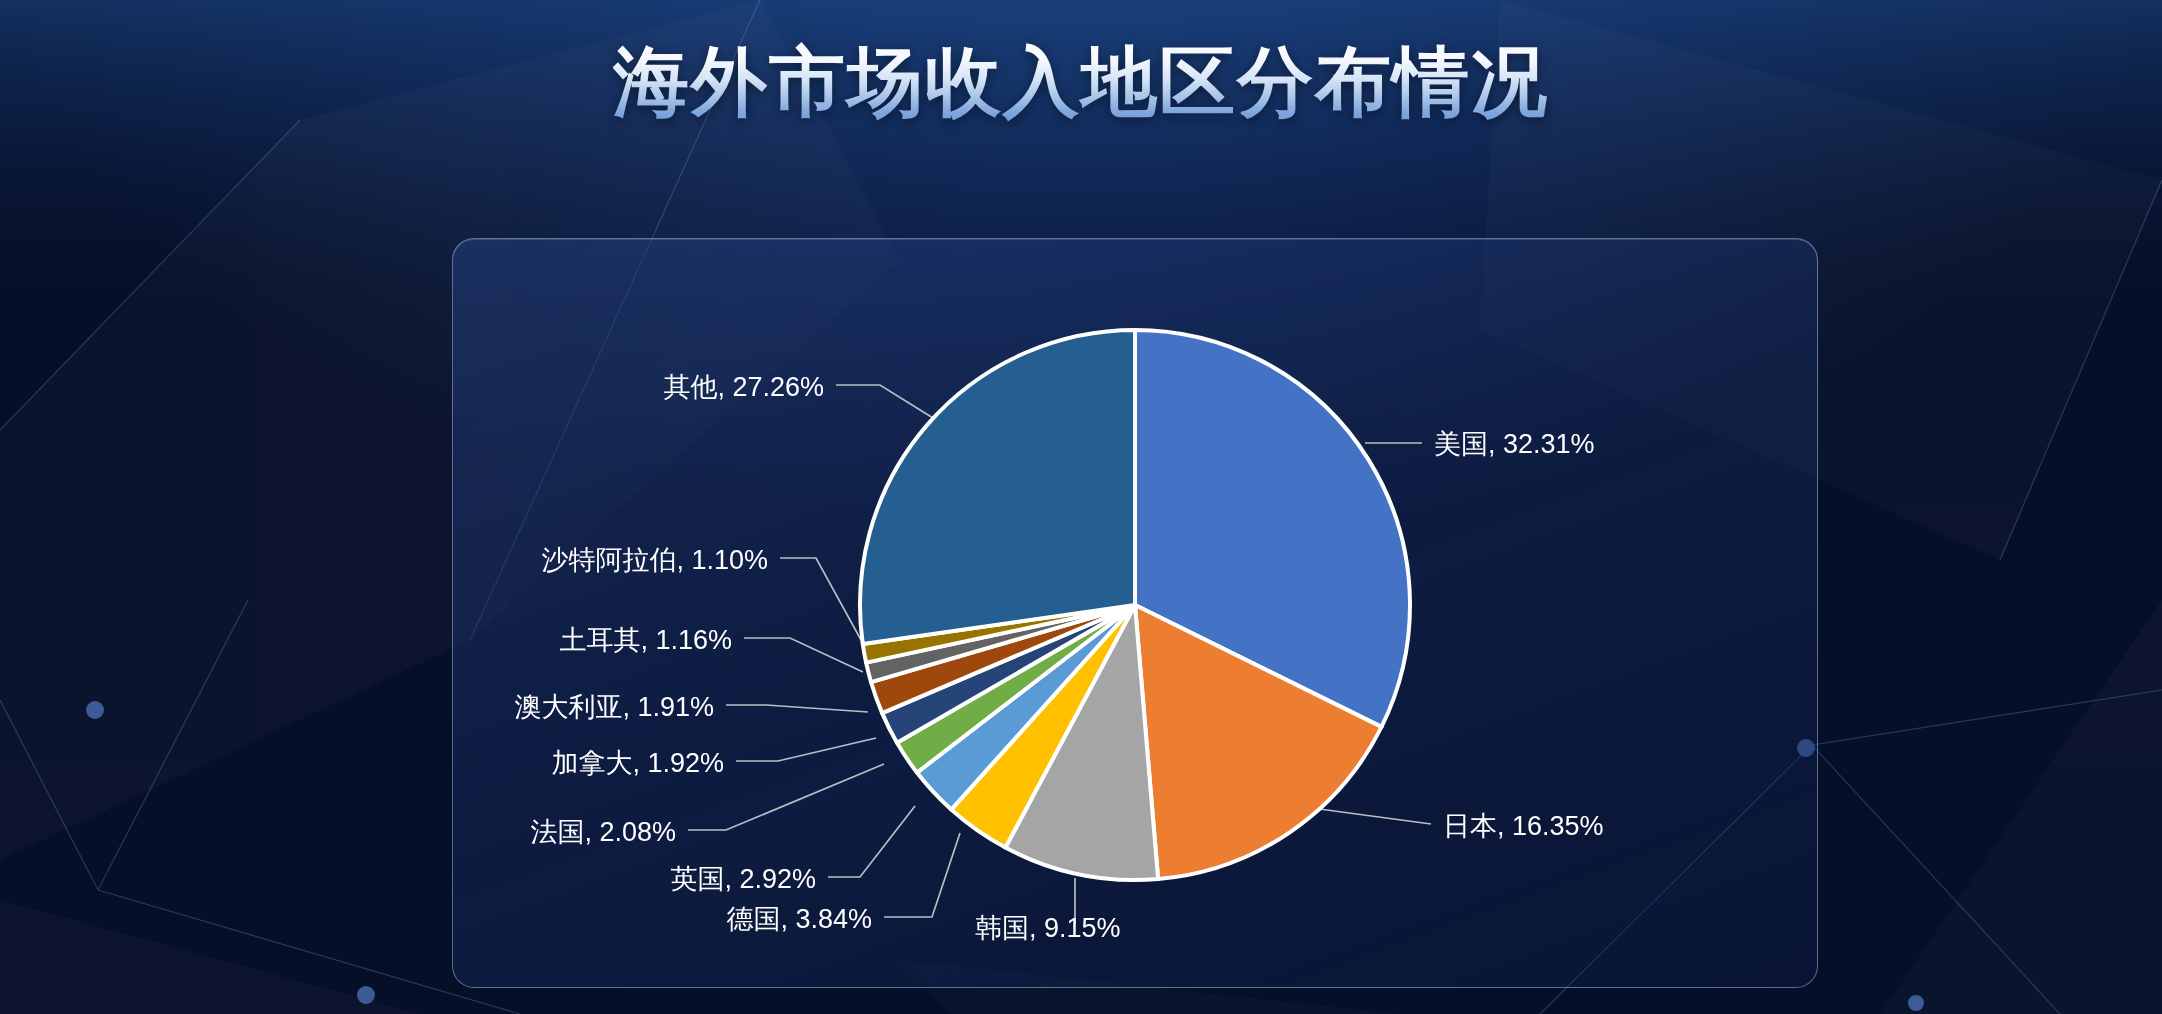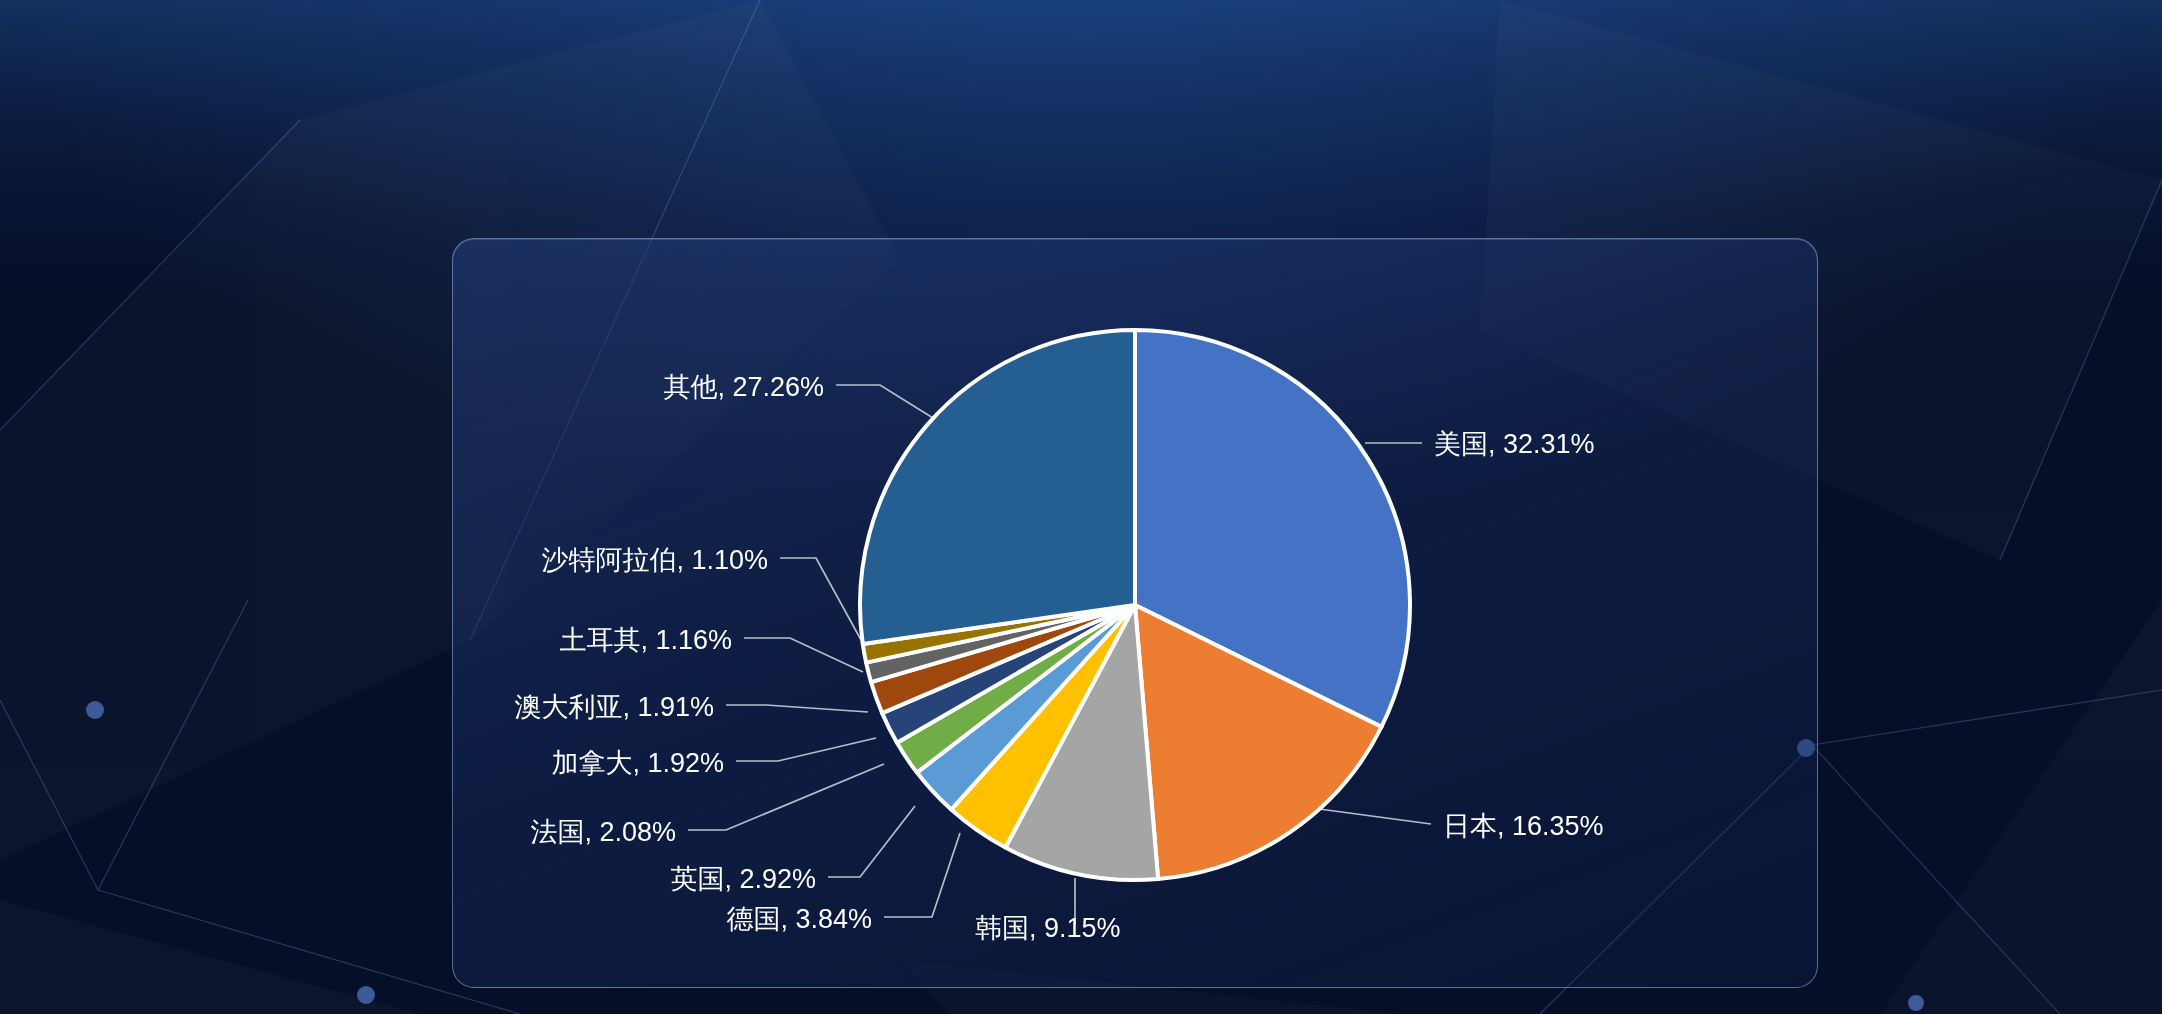--- a/index.html
+++ b/index.html
@@ -130,20 +130,23 @@
       <path d="M 2000,560 L 2162,180"></path>
     </g>
     <g fill="#3f5f9e" opacity="0.95">
       <circle cx="95" cy="710" r="9"></circle>
       <circle cx="366" cy="995" r="9"></circle>
       <circle cx="1806" cy="748" r="9"></circle>
       <circle cx="1916" cy="1003" r="8"></circle>
     </g>
   </svg>
 
+  <div class="title-wrap">
+    <div class="title">海外市场收入地区分布情况</div>
+  </div>
 
   <div class="card"></div>
 
   <div class="chart-layer">
     <svg class="chart-svg" viewBox="0 0 2162 1014" width="2162" height="1014">
 
       <g>
         <path class="leader" d="M 1365,443 L 1422,443"></path>
         <path class="leader" d="M 1297,806 L 1431,824"></path>
         <path class="leader" d="M 1075,878 L 1075,925"></path>

